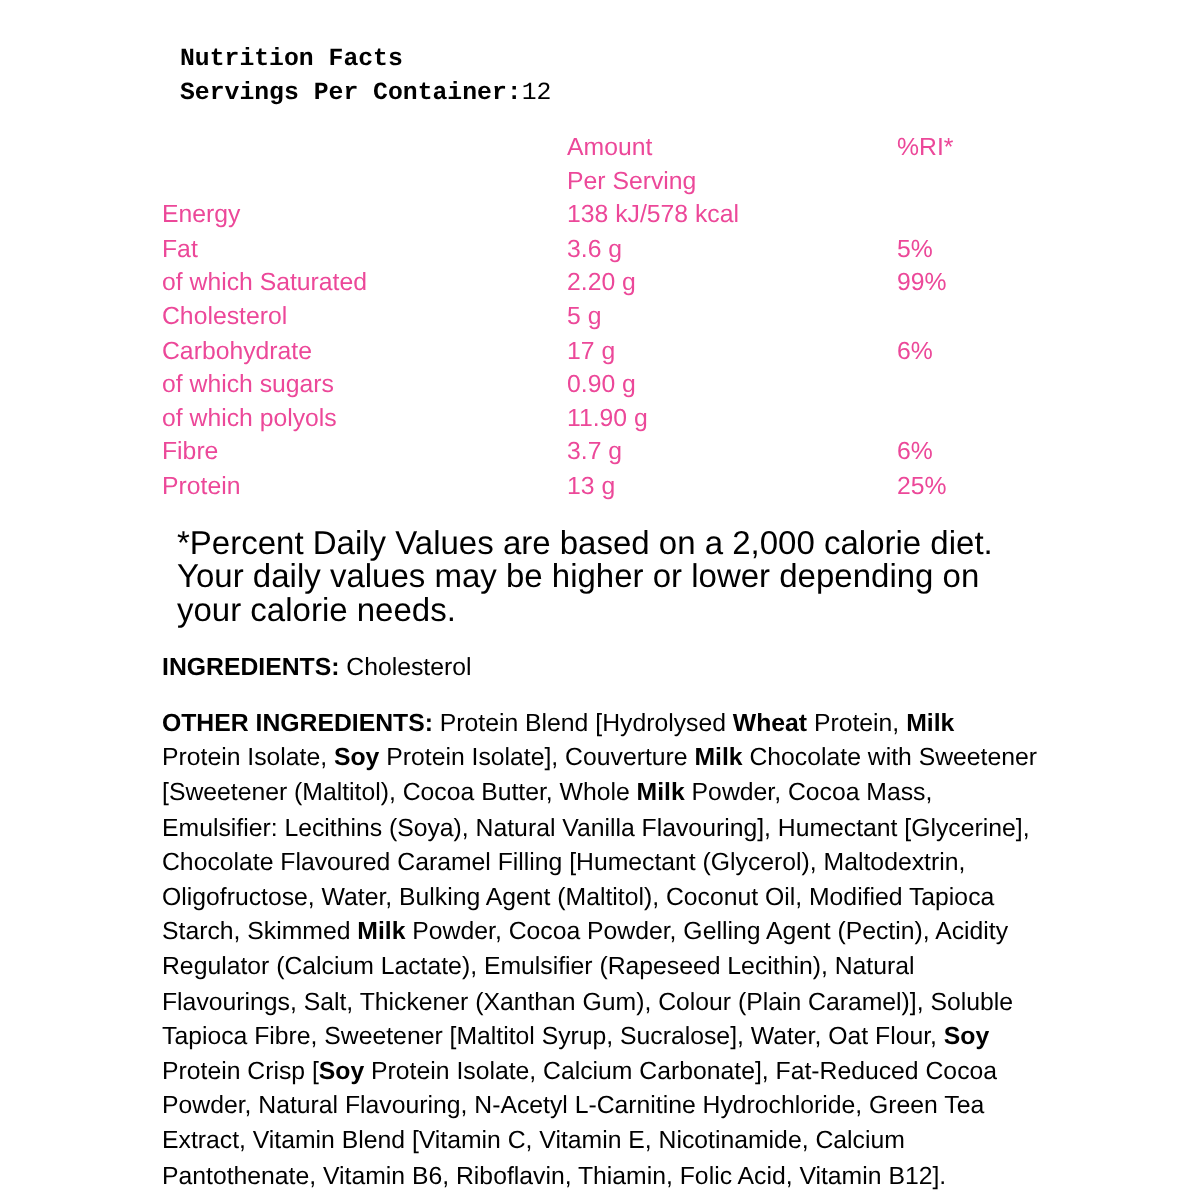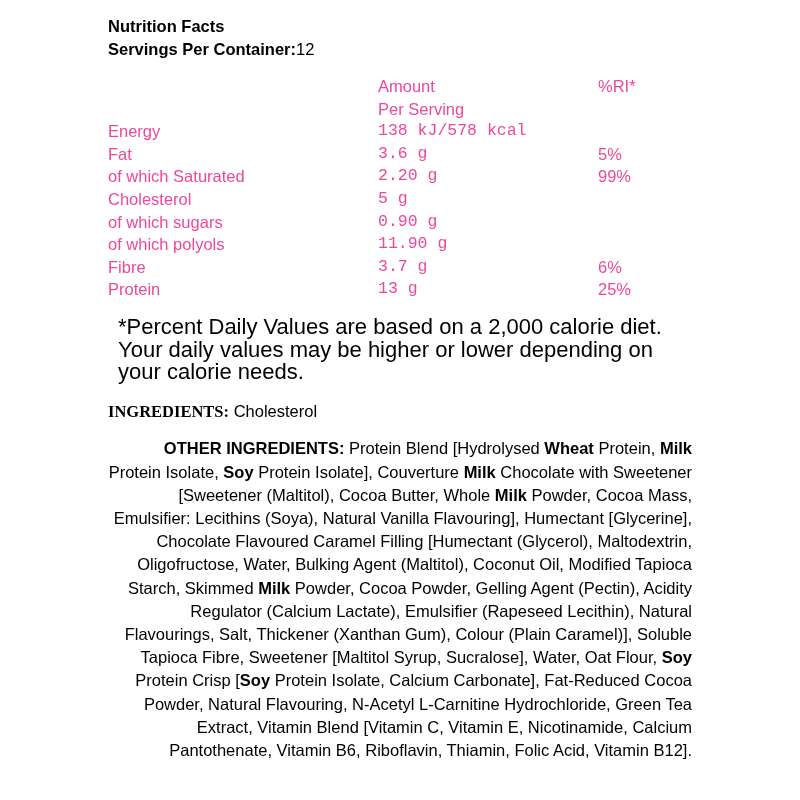--- a/index.html
+++ b/index.html
@@ -17,22 +17,23 @@
   .label-sheet {
     position: relative;
     width: 800px;
     height: 800px;
     box-sizing: border-box;
     padding: 15px 108px 0 108px;
   }
 
   
   .title-block {
-    margin: 0;
+    margin: 12px;
     padding: 0;
+    font-family: Liberation Mono, monospace;
   }
   .nf-title {
     font-size: 16.5px;
     font-weight: bold;
     line-height: 23px;
     margin: 0;
     white-space: nowrap;
   }
   .servings-line {
     font-size: 16.5px;
@@ -65,43 +66,43 @@
     color: #ec4899;
   }
   .th-amount {
     white-space: pre-line;
   }
   .th-ri {
     vertical-align: top;
   }
 
   .row-name  { white-space: nowrap; margin-top: 44px; }
-  .row-amt   { white-space: nowrap; font-family: Liberation Mono, monospace; }
+  .row-amt   { white-space: nowrap; }
   .row-ri    { white-space: nowrap; }
 
   
   .footnote {
     margin: 15px 0 0 10px;
     font-size: 22px;
     line-height: 22.6px;
     max-width: 548px;
   }
 
   
   .ingredients-block {
     margin-top: 16px;
     font-size: 16.5px;
     line-height: 22.6px;
   }
-  .ingredients-block .heading { font-weight: bold; font-family: Liberation Serif, serif; }
+  .ingredients-block .heading { font-weight: bold; }
   .other-ingredients {
     margin-top: 14px;
     font-size: 16.5px;
     line-height: 23.2px;
-    text-align: right;
+    text-align: left;
   }
   .other-ingredients .heading { font-weight: bold; }
   .other-ingredients b, .allergen { font-weight: bold; }
 </style>
 </head>
 <body>
 
 <div class="label-sheet">
 
   <div class="title-block">
@@ -140,20 +141,25 @@
           <td class="row-name">of which Saturated</td>
           <td class="row-amt">2.20 g</td>
           <td class="row-ri">99%</td>
         </tr>
         <tr>
           <td class="row-name">Cholesterol</td>
           <td class="row-amt">5 g</td>
           <td class="row-ri"></td>
         </tr>
         <tr>
+          <td class="row-name">Carbohydrate</td>
+          <td class="row-amt">17 g</td>
+          <td class="row-ri">6%</td>
+        </tr>
+        <tr>
           <td class="row-name">of which sugars</td>
           <td class="row-amt">0.90 g</td>
           <td class="row-ri"></td>
         </tr>
         <tr>
           <td class="row-name">of which polyols</td>
           <td class="row-amt">11.90 g</td>
           <td class="row-ri"></td>
         </tr>
         <tr>

